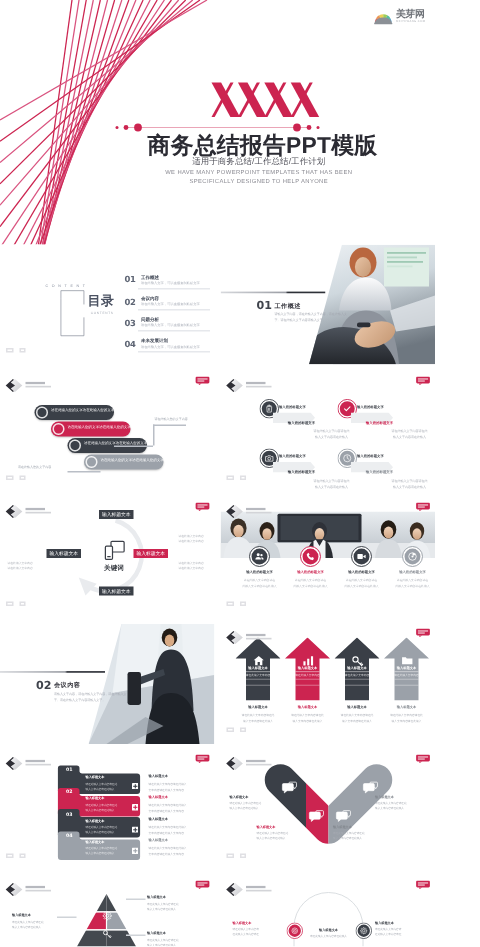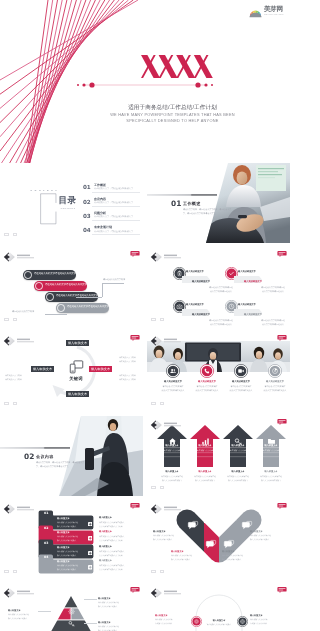--- a/index.html
+++ b/index.html
@@ -208,20 +208,21 @@
       </svg>
     <svg class="rule" viewBox="0 0 290 10">
         <line x1="85" y1="5" x2="205" y2="5" stroke="#cc2450" stroke-width="0.5" opacity=".55"></line>
         <circle cx="78" cy="5" r="1" fill="#cc2450"></circle>
         <circle cx="84" cy="5" r="1.6" fill="#cc2450"></circle>
         <circle cx="92" cy="5" r="2.6" fill="#cc2450"></circle>
         <circle cx="198" cy="5" r="2.6" fill="#cc2450"></circle>
         <circle cx="206" cy="5" r="1.6" fill="#cc2450"></circle>
         <circle cx="212" cy="5" r="1" fill="#cc2450"></circle>
       </svg>
+    <div class="ttl">商务总结报告PPT模版</div>
     <div class="sub1">适用于商务总结/工作总结/工作计划</div>
     <div class="sub2">
       <div>WE HAVE MANY POWERPOINT TEMPLATES THAT HAS BEEN</div>
         <div>SPECIFICALLY DESIGNED TO HELP ANYONE</div>
     </div>
   </div>
 
   <div class="wm">
     <svg id="wm-fan" viewBox="0 0 14 14" width="13" height="13">
         <path d="M4.80,11.90 L1.00,11.90 A6,6 0 0 1 1.80,8.90 L5.09,10.80 A2.2,2.2 0 0 0 4.80,11.90 Z" fill="#d94b4b" opacity=".85"></path>

